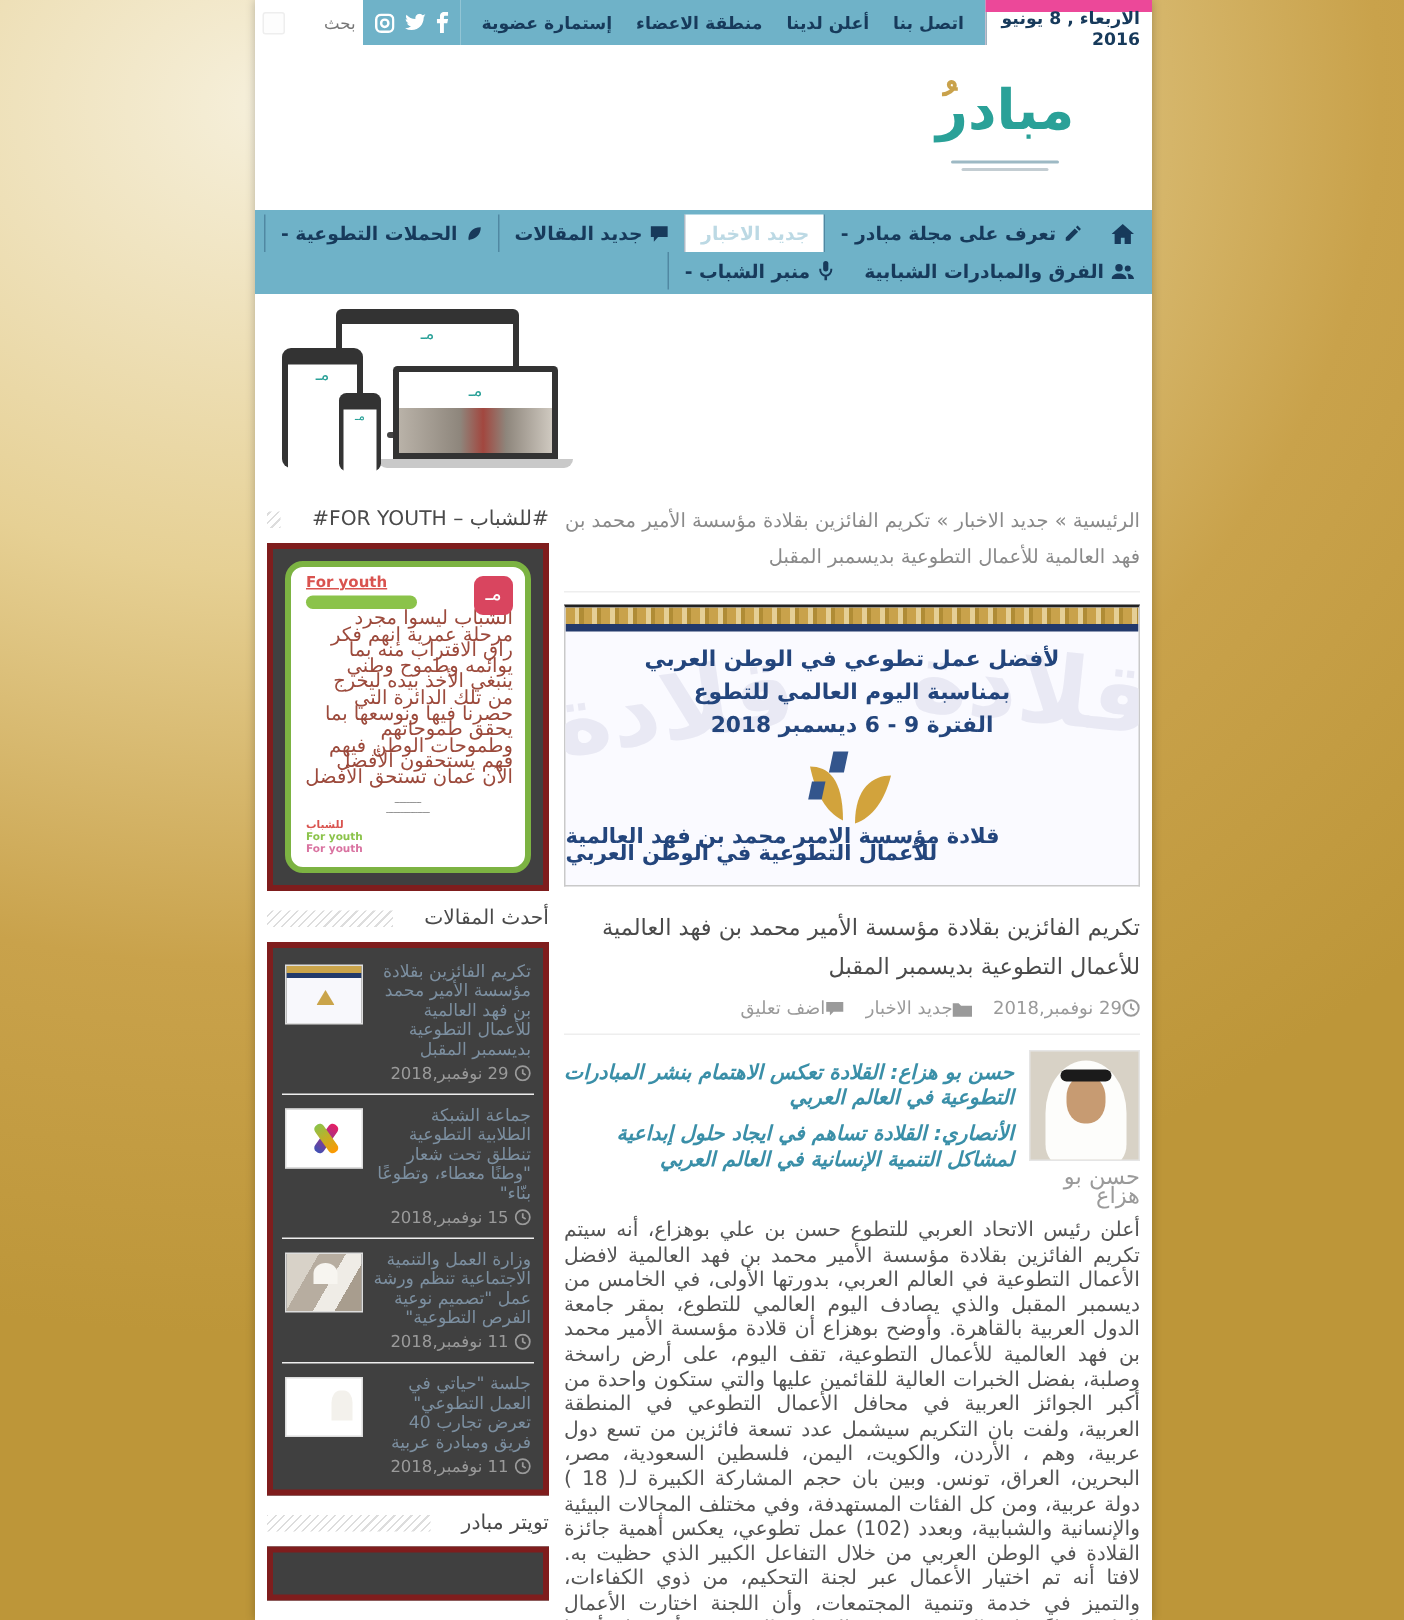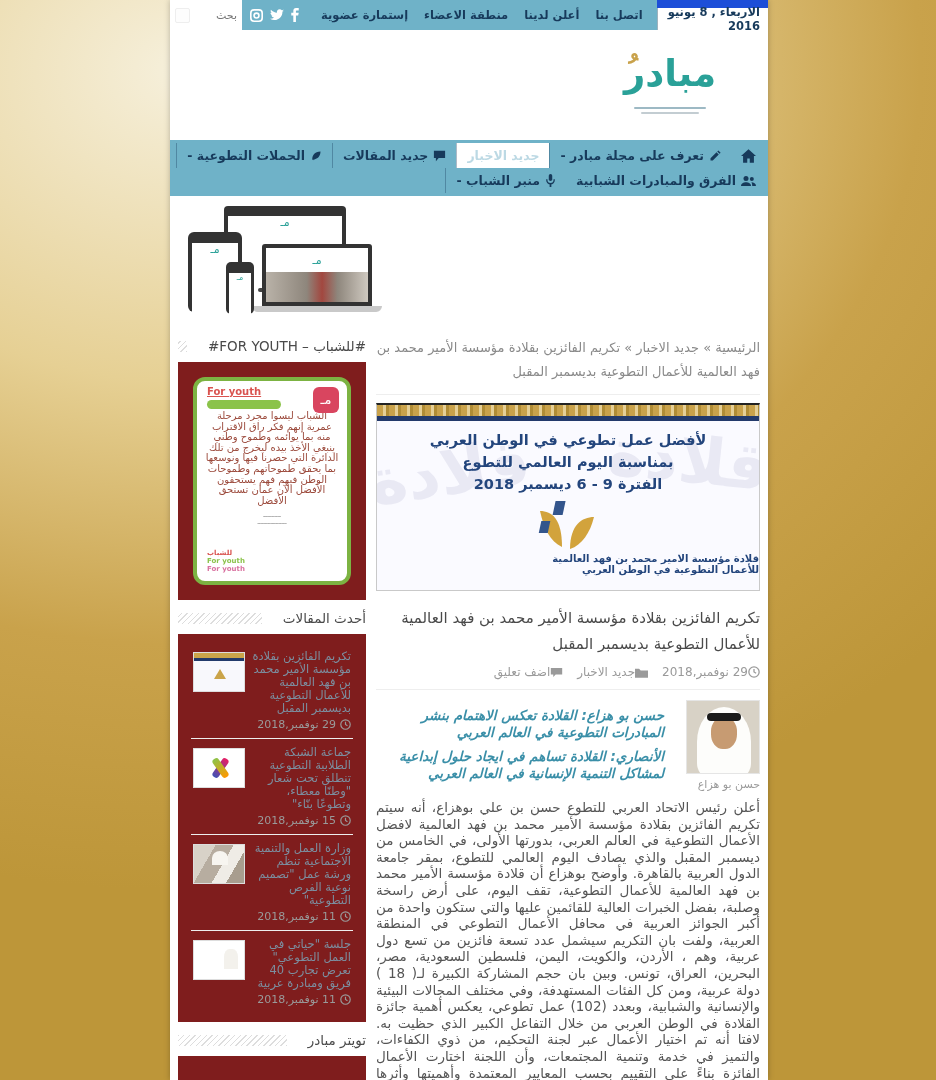--- a/index.html
+++ b/index.html
@@ -11,21 +11,21 @@
 
   
   .topbar { display:flex; height:30px; font-size:11.5px; }
   .tb-search { width:74px; background:#fff; display:flex; align-items:center; gap:5px; padding:4px 5px; }
   .tb-search .sbtn { width:15px; height:15px; background:#fdfdfd; border:1px solid #eee; border-radius:2px; }
   .tb-search input { border:none; outline:none; width:42px; font-size:11px; color:#9aa; background:transparent; font-family:inherit; text-align:right; direction:rtl; }
   .tb-social { background:#6fb2c8; display:flex; align-items:center; gap:7px; padding:0 8px; }
   .tb-social svg { display:block; }
   .tb-links { flex:1; background:#6fb2c8; display:flex; direction:rtl; align-items:center; gap:16px; padding:0 14px; }
   .tb-links a { color:#173a5b; text-decoration:none; font-weight:bold; white-space:nowrap; }
-  .tb-date { width:124px; background:#1d4ed8; padding-top:8px; }
+  .tb-date { width:124px; background:#ec4899; padding-top:8px; }
   .tb-date .inner { height:22px; background:#fff; border-left:1px solid #9fb2bd; color:#173a5b; font-weight:bold; display:flex; align-items:center; justify-content:flex-end; padding:0 8px; direction:rtl; font-size:11.5px; }
 
   
   .header { height:110px; position:relative; background:#fff; }
   .logo { position:absolute; right:52px; top:14px; width:92px; text-align:center; cursor:pointer; }
   .logo .mark { font-size:37px; color:#2aa198; font-weight:bold; line-height:60px; position:relative; }
   .logo .mark i { font-style:normal; color:#c9a24b; }
   .logo .tag1, .logo .tag2 { height:2px; margin:3px auto 0; border-radius:1px; }
   .logo .tag1 { width:72px; background:#9db9c4; }
   .logo .tag2 { width:58px; background:#c3cdd2; }
@@ -65,46 +65,46 @@
   .breadcrumb { direction:rtl; text-align:right; color:#8a8a8a; font-size:13px; line-height:24px; padding:8px 0 10px; border-bottom:1px solid #eee; cursor:pointer; }
   .poster { margin-top:8px; border:1px solid #c9c9c9; border-top:2px solid #222; height:188px; position:relative; overflow:hidden; background:#fafaff; }
   .pst-gold { height:11px; background:repeating-linear-gradient(90deg,#c9a24b 0 6px,#e5cf96 6px 9px,#b08c35 9px 12px); }
   .pst-navy { height:5px; background:#22396b; }
   .pst-wm { position:absolute; color:#e9e9f4; font-size:64px; font-weight:bold; direction:rtl; pointer-events:none; }
   .pst-wm.l { left:-8px; top:30px; transform:rotate(-8deg); }
   .pst-wm.r { right:-10px; top:18px; transform:rotate(6deg); }
   .pst-line { position:relative; text-align:center; color:#23457c; font-weight:bold; direction:rtl; font-size:14.5px; line-height:22px; }
   .pst-line.first { margin-top:8px; }
   .pst-logo { position:relative; width:72px; height:52px; margin:4px auto 2px; }
-  .pst-foot { position:relative; text-align:right; color:#23457c; font-size:10px; line-height:11px; direction:rtl; font-weight:bold; }
+  .pst-foot { position:relative; text-align:left; color:#23457c; font-size:14px; line-height:11px; direction:rtl; font-weight:bold; }
   .a-title { direction:rtl; text-align:right; color:#4a4a4a; font-size:15px; line-height:26px; margin-top:14px; cursor:pointer; }
   .a-meta { direction:rtl; display:flex; align-items:center; gap:14px; color:#9a9a9a; font-size:12px; margin:8px 0 10px; padding-bottom:10px; border-bottom:1px solid #eee; }
   .a-meta span { display:flex; align-items:center; gap:0; }
   .quote { direction:rtl; display:flex; gap:10px; margin:4px 0 8px; }
   .q-photowrap { flex:0 0 74px; }
   .q-photo { width:74px; height:74px; background:#d8d2c6; position:relative; overflow:hidden; border:1px solid #e5e5e5; }
   .q-photo .ghutra { position:absolute; left:10px; top:6px; width:54px; height:70px; background:#fdfdfb; border-radius:50% 50% 20% 20%; }
   .q-photo .face { position:absolute; left:24px; top:16px; width:26px; height:32px; background:#c79b72; border-radius:45%; }
   .q-photo .band { position:absolute; left:20px; top:12px; width:34px; height:8px; background:#1b1b1b; border-radius:4px; }
-  .q-caption { color:#9a9a9a; font-size:11px; line-height:13px; margin-top:4px; text-align:right; }
+  .q-caption { color:#9a9a9a; font-size:15px; line-height:13px; margin-top:4px; text-align:right; }
   .q-text { flex:1; color:#3a8fa8; font-weight:bold; font-style:italic; font-size:13.5px; line-height:17px; text-align:right; }
-  .q-text p { margin:7px 12px; }
+  .q-text p { margin:7px 0; }
   .a-body { direction:rtl; text-align:justify; color:#555; font-size:13.5px; line-height:16.6px; }
 
   
   .sec-h { display:flex; align-items:center; gap:21px; margin:10px 0 8px; direction:rtl; }
   .sec-h .t { color:#4a4a4a; font-size:13.5px; white-space:nowrap; }
   .sec-h .hatch { flex:1; height:11px; background:repeating-linear-gradient(-45deg,#ddd 0 1px,transparent 1px 4px); }
-  .sbox { border:7px solid #7f1d1d; background:#7f1d1d; padding:8px; }
+  .sbox { border:4px solid #7f1d1d; background:#404040; padding:8px; }
 
   .fy-card { border:4px solid #7cb342; border-radius:12px; height:208px; position:relative; padding:30px 8px 8px; background:#fff; overflow:hidden; }
   .fy-title { position:absolute; left:10px; top:5px; color:#d9534f; font-size:10px; font-weight:bold; text-decoration:underline; }
   .fy-pill { position:absolute; left:10px; top:19px; width:74px; height:9px; background:#8bc34a; border-radius:5px; }
   .fy-badge { position:absolute; right:8px; top:6px; width:26px; height:26px; background:#d9455f; border-radius:6px; color:#fff; font-size:13px; text-align:center; line-height:26px; }
-  .fy-text { direction:rtl; color:#9c4a3c; font-size:10px; line-height:10.6px; text-align:center; }
+  .fy-text { direction:rtl; color:#9c4a3c; font-size:13px; line-height:10.6px; text-align:right; }
   .fy-sign { margin-top:6px; text-align:center; color:#777; font-size:5.5px; line-height:7px; }
   .fy-deco { position:absolute; left:10px; bottom:8px; font-size:7px; line-height:8px; color:#8bc34a; font-weight:bold; }
   .fy-deco .r { color:#d9534f; }
   .fy-deco .p { color:#d972a0; }
 
   .s-item { padding:7px 2px; border-bottom:1px solid #eee; direction:rtl; overflow:hidden; cursor:pointer; }
   .s-item:last-child { border-bottom:none; }
   .s-thumb { float:left; width:52px; height:40px; margin:2px 6px 3px 0; border:1px solid #ddd; position:relative; overflow:hidden; background:#fff; }
   .s-title { color:#7c8fa0; font-size:11.5px; line-height:13px; text-align:right; }
   .s-date { clear:both; color:#9a9a9a; font-size:11px; text-align:right; display:flex; justify-content:flex-start; align-items:center; gap:4px; direction:rtl; margin-top:3px; }

